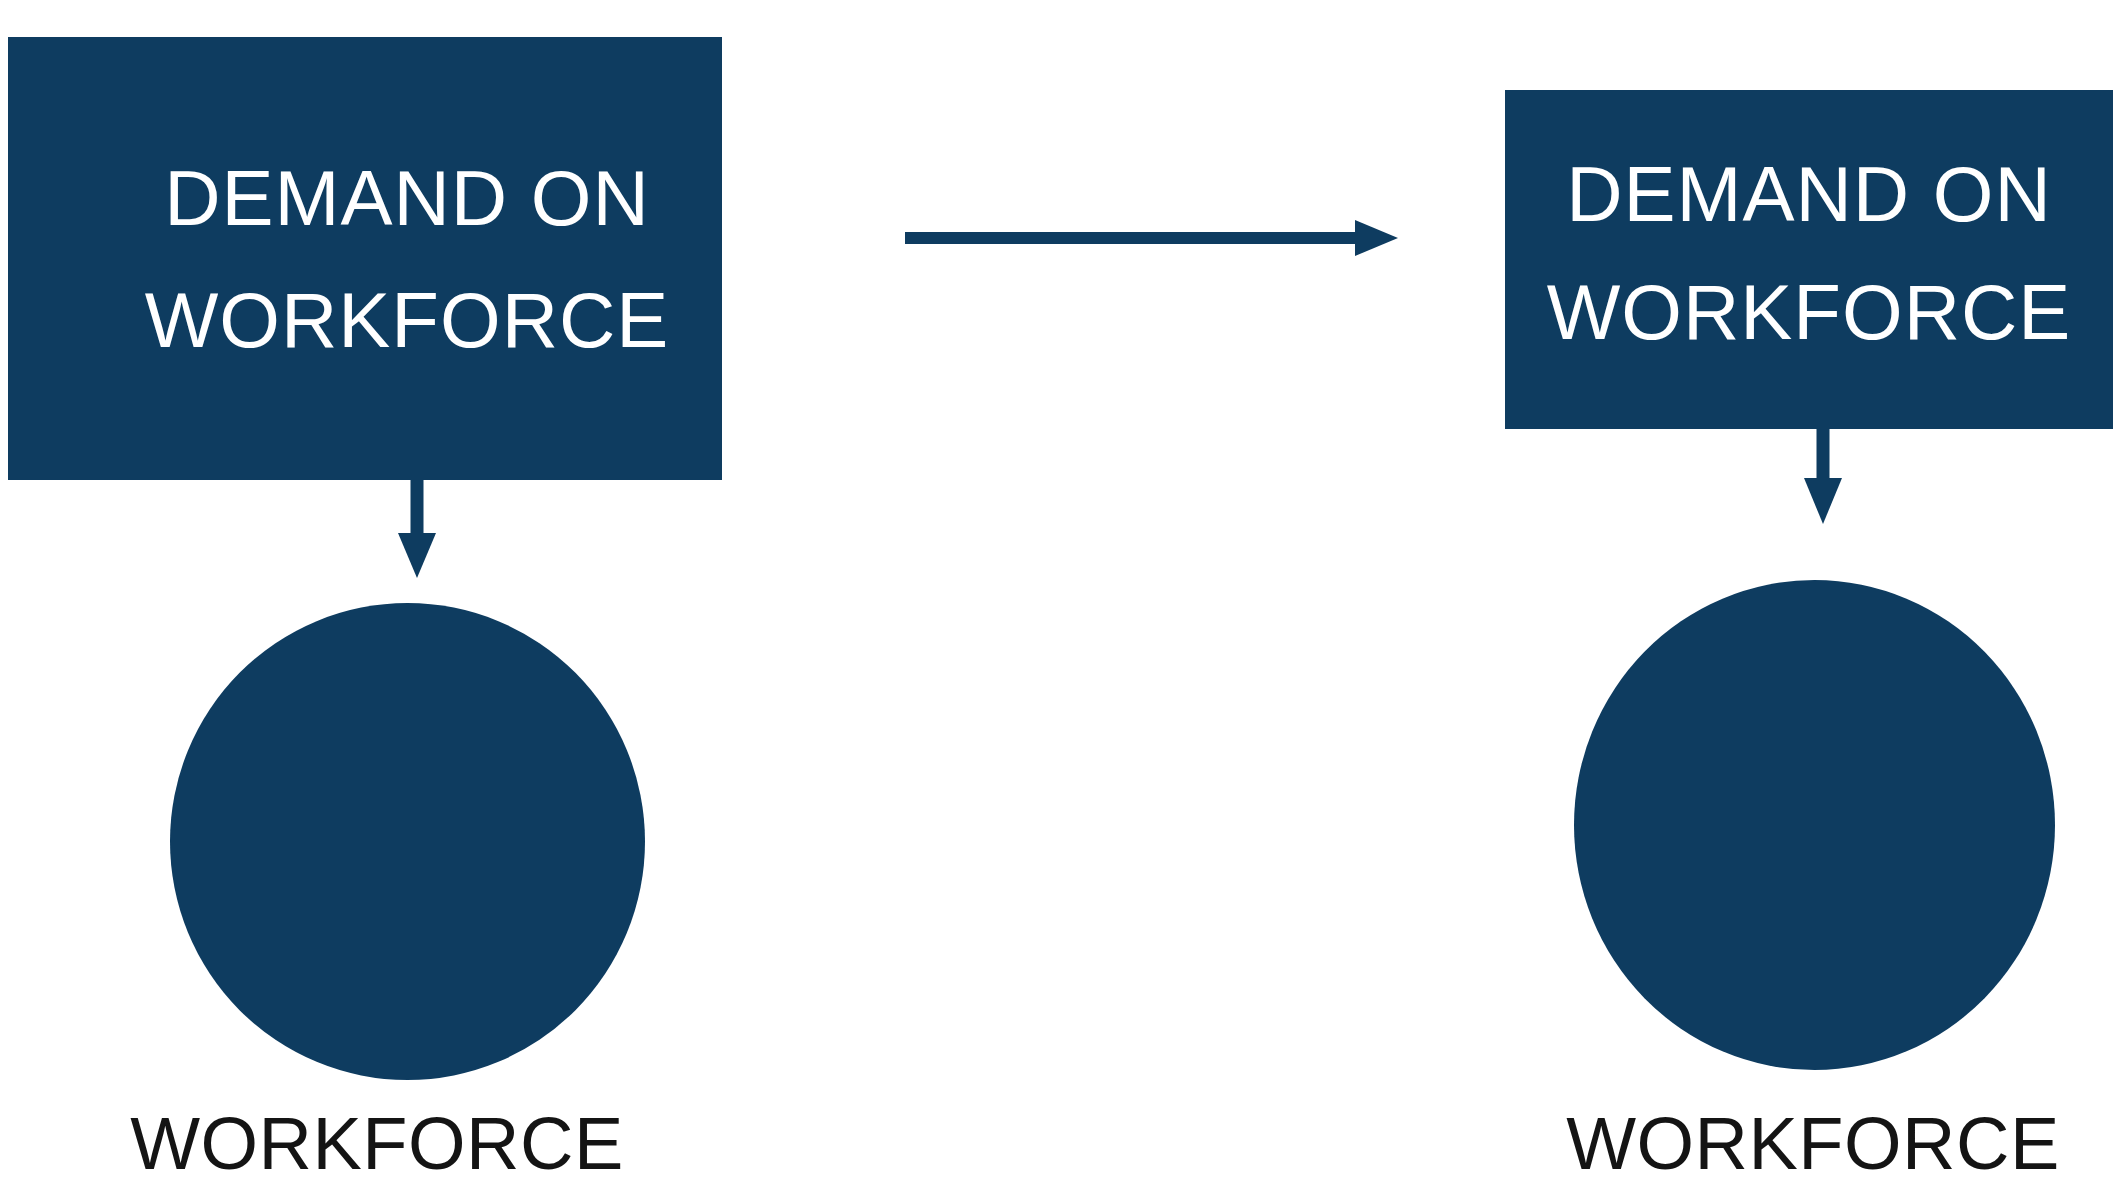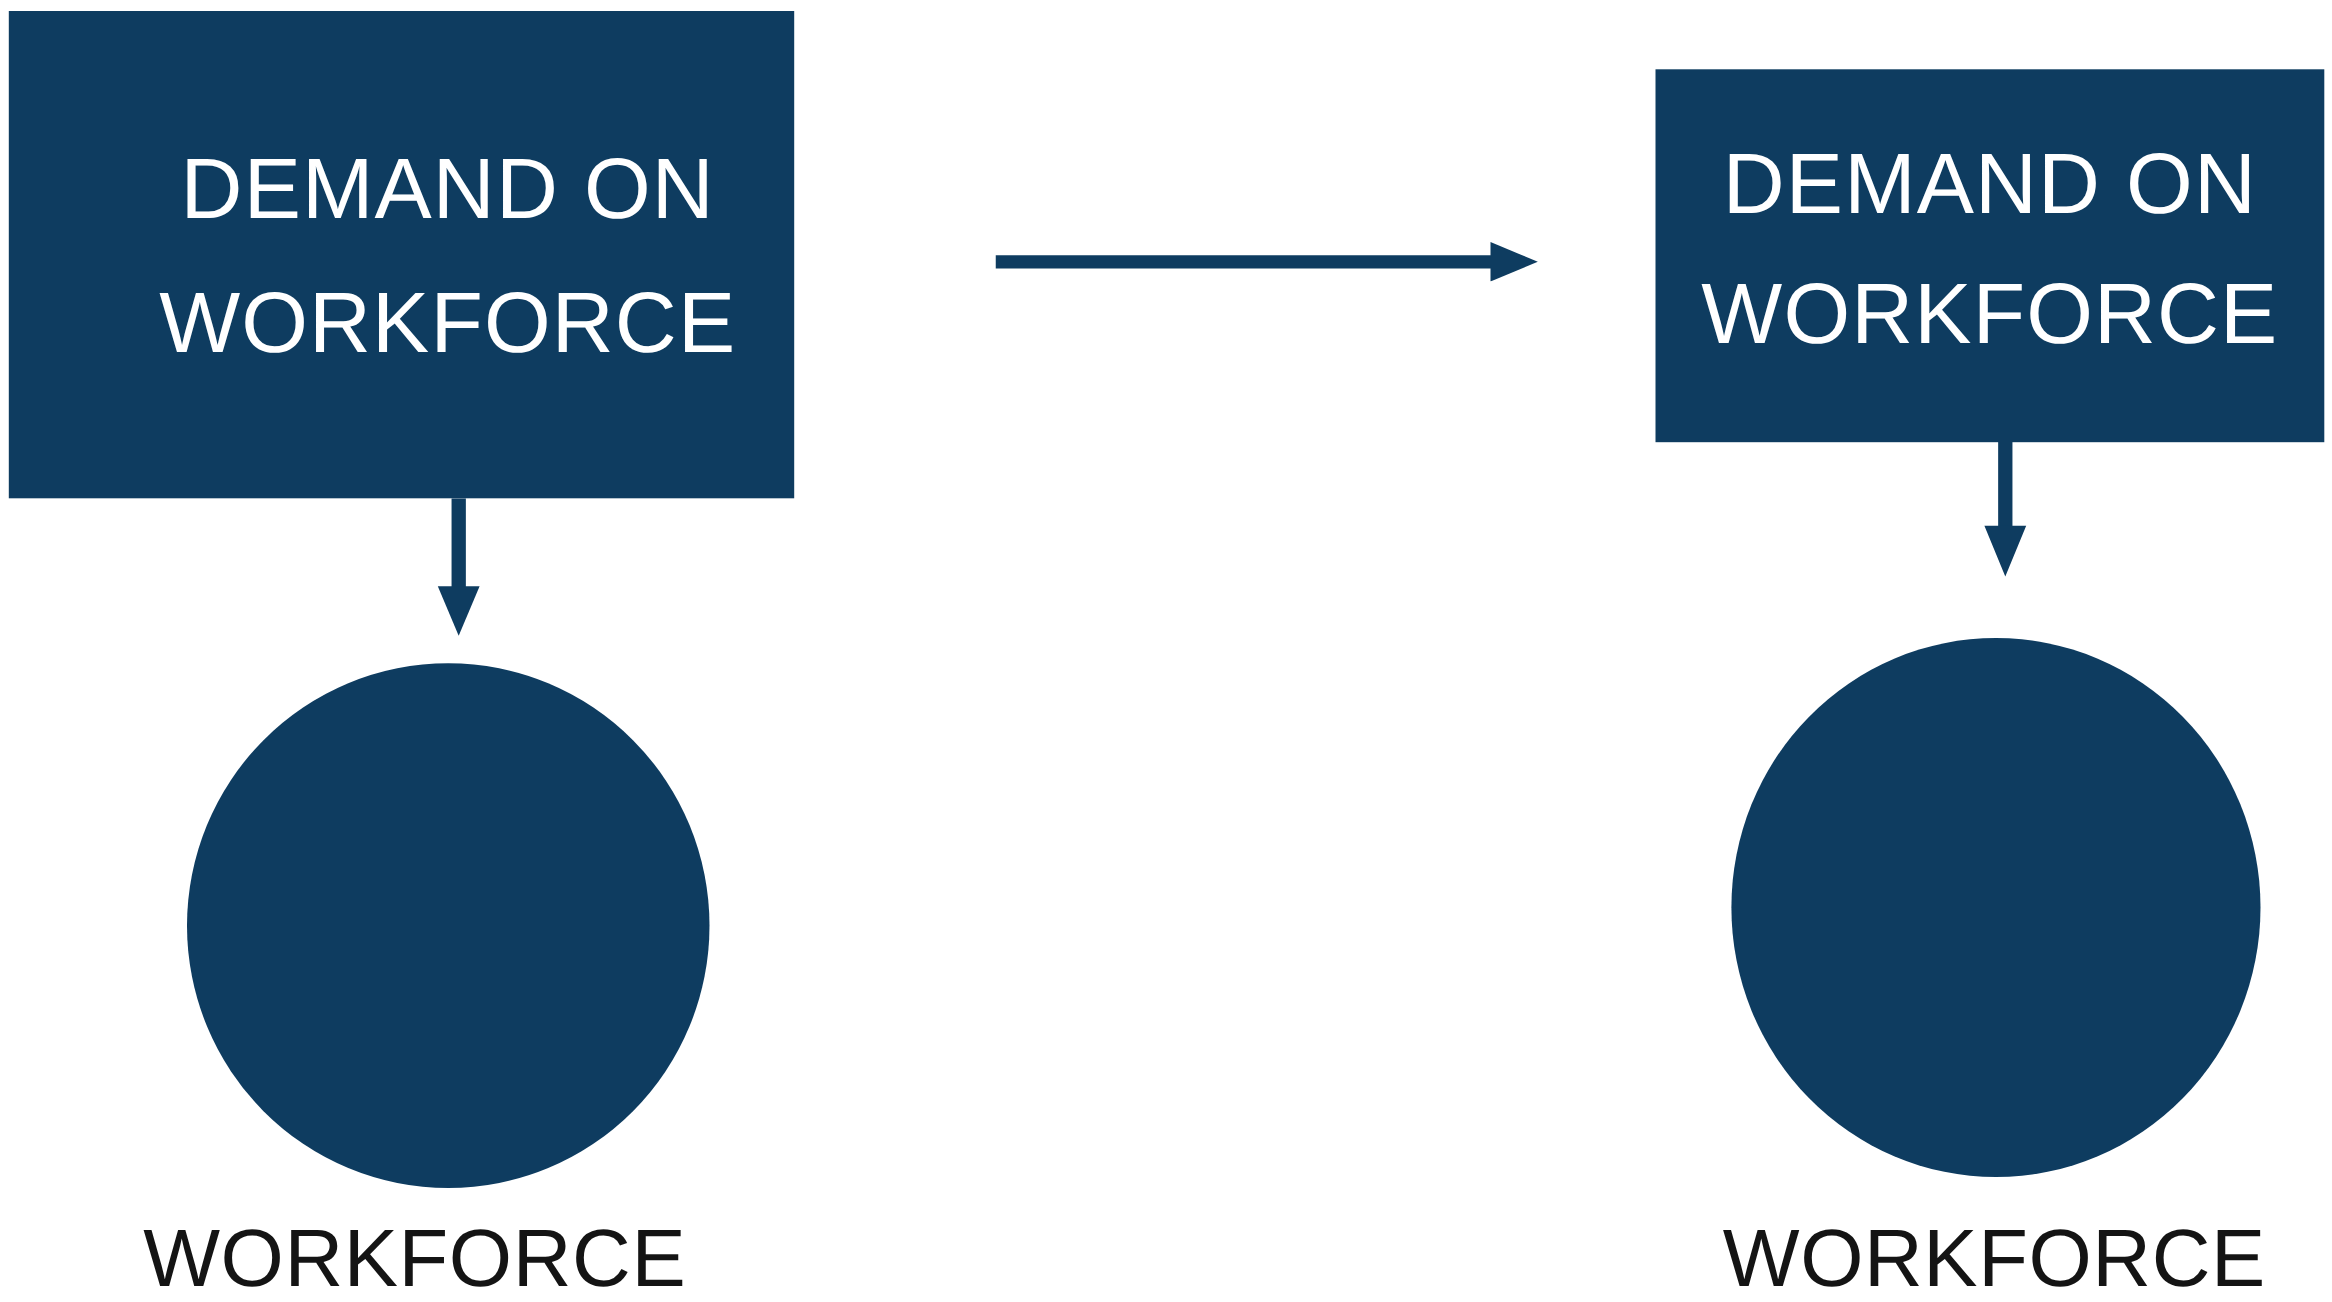--- a/index.html
+++ b/index.html
@@ -17,20 +17,21 @@
   }
   .demand-box{
     position:absolute;
     background:var(--accent);
     color:#ffffff;
     display:flex;
     flex-direction:column;
     align-items:center;
     justify-content:center;
     text-align:center;
+    margin-top:27px;
   }
   .demand-box .line{
     font-size:78px;
     line-height:122px;
     letter-spacing:1px;
     white-space:nowrap;
   }
   .box-left{
     left:8px;top:10px;width:714px;height:443px;
     padding-left:84px;box-sizing:border-box;

